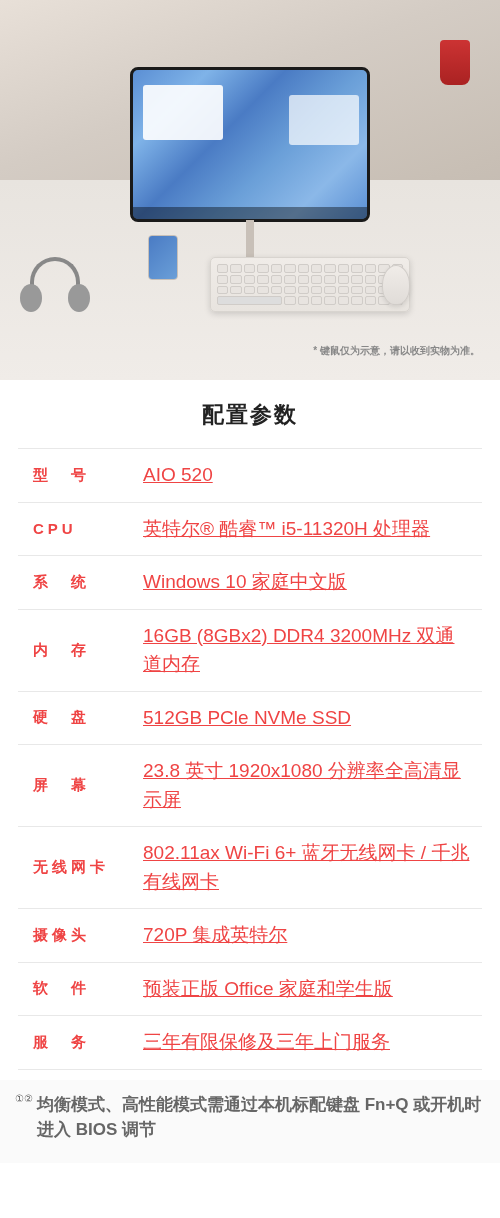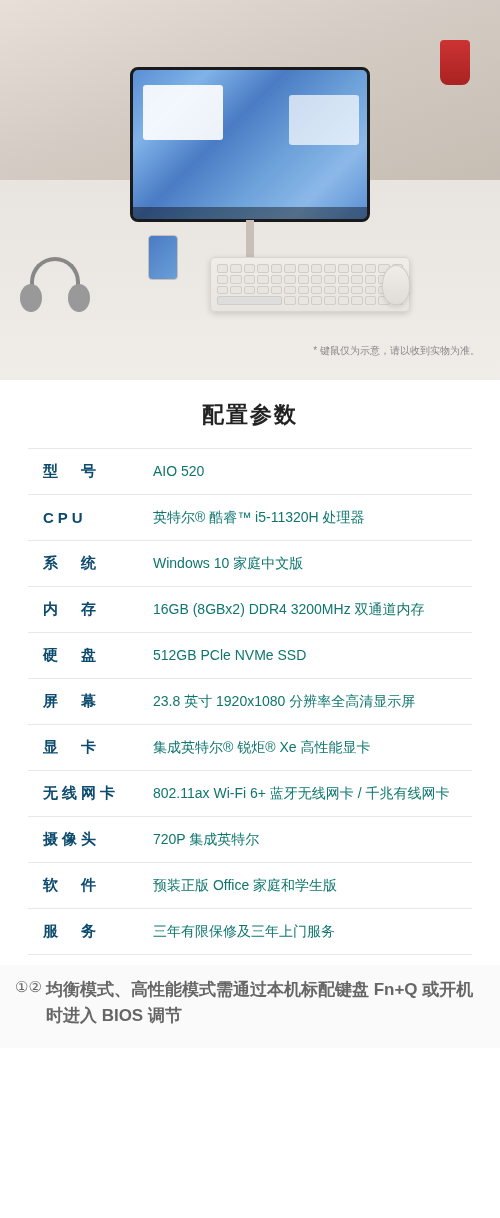--- a/index.html
+++ b/index.html
@@ -10,20 +10,21 @@
       font-family: "PingFang SC", "Microsoft YaHei", "SimHei", sans-serif;
       color: #333;
     }
 
     .hero-image {
       width: 500px;
       height: 380px;
       background: linear-gradient(160deg, #e8e0d8 0%, #d4ccc4 30%, #c8bfb5 60%, #b8b0a8 100%);
       position: relative;
       overflow: hidden;
+      font-weight: bold;
     }
 
     
     .desk {
       position: absolute;
       bottom: 0;
       left: 0;
       right: 0;
       height: 200px;
       background: linear-gradient(180deg, #e8e4df 0%, #f0ece8 100%);
@@ -221,21 +222,21 @@
     .watermark {
       position: absolute;
       bottom: 22px;
       right: 20px;
       font-size: 10px;
       color: #888;
     }
 
     
     .specs-section {
-      padding: 20px 28px 10px;
+      padding: 20px 18px 10px;
       background: #fff;
     }
 
     .specs-title {
       text-align: center;
       font-size: 22px;
       font-weight: bold;
       color: #222;
       margin-bottom: 18px;
       letter-spacing: 2px;
@@ -252,47 +253,48 @@
 
     .specs-table tr:first-child {
       border-top: 1px solid #e8e8e8;
     }
 
     .spec-label {
       width: 110px;
       padding: 12px 10px 12px 15px;
       font-size: 15px;
       font-weight: bold;
-      color: #0c4a6e;
+      color: #ef4444;
       letter-spacing: 4px;
       vertical-align: middle;
       white-space: nowrap;
     }
 
     .spec-value {
       padding: 12px 10px 12px 15px;
-      font-size: 14px;
-      color: #0f766e;
+      font-size: 19px;
+      color: #ef4444;
       vertical-align: middle;
       line-height: 1.5;
+      text-decoration: underline;
     }
 
     .footnotes {
       padding: 12px 15px 15px;
       background: #fafafa;
     }
 
     .footnote {
       display: flex;
       align-items: flex-start;
       margin-bottom: 5px;
     }
 
     .footnote-marker {
-      font-size: 15px;
+      font-size: 10px;
       color: #666;
       margin-right: 4px;
       flex-shrink: 0;
       margin-top: 1px;
     }
 
     .footnote-text {
       font-size: 17px;
       color: #666;
       line-height: 1.5;
@@ -413,24 +415,20 @@
         </tr>
         <tr>
           <td class="spec-label">硬　盘</td>
           <td class="spec-value">512GB PCle NVMe SSD</td>
         </tr>
         <tr>
           <td class="spec-label">屏　幕</td>
           <td class="spec-value">23.8 英寸 1920x1080 分辨率全高清显示屏</td>
         </tr>
         <tr>
-          <td class="spec-label">显　卡</td>
-          <td class="spec-value">集成英特尔® 锐炬® Xe 高性能显卡</td>
-        </tr>
-        <tr>
           <td class="spec-label">无线网卡</td>
           <td class="spec-value">802.11ax Wi-Fi 6+ 蓝牙无线网卡 / 千兆有线网卡</td>
         </tr>
         <tr>
           <td class="spec-label">摄像头</td>
           <td class="spec-value">720P 集成英特尔</td>
         </tr>
         <tr>
           <td class="spec-label">软　件</td>
           <td class="spec-value">预装正版 Office 家庭和学生版</td>

